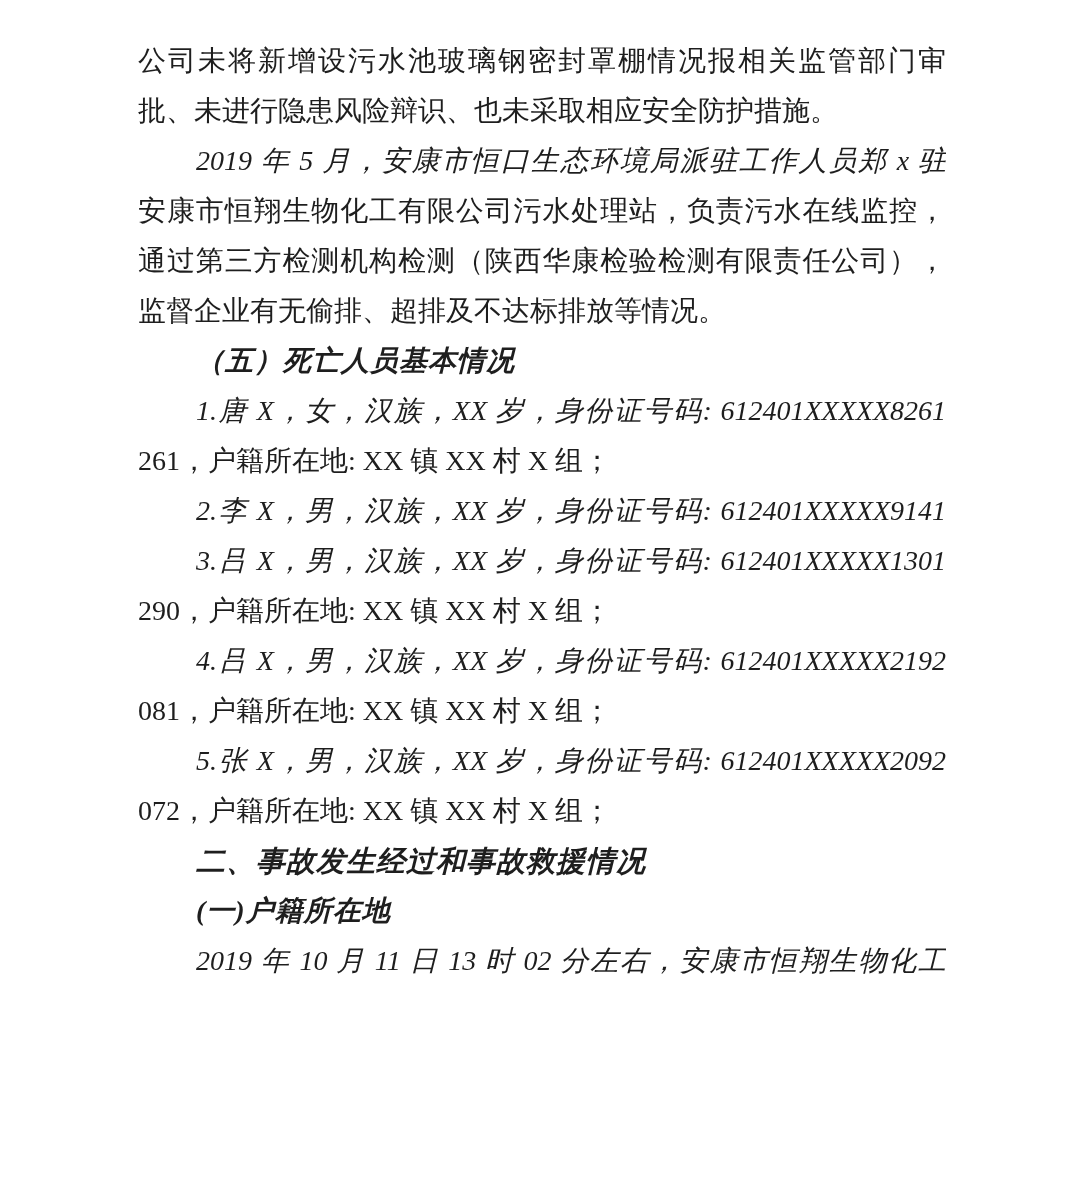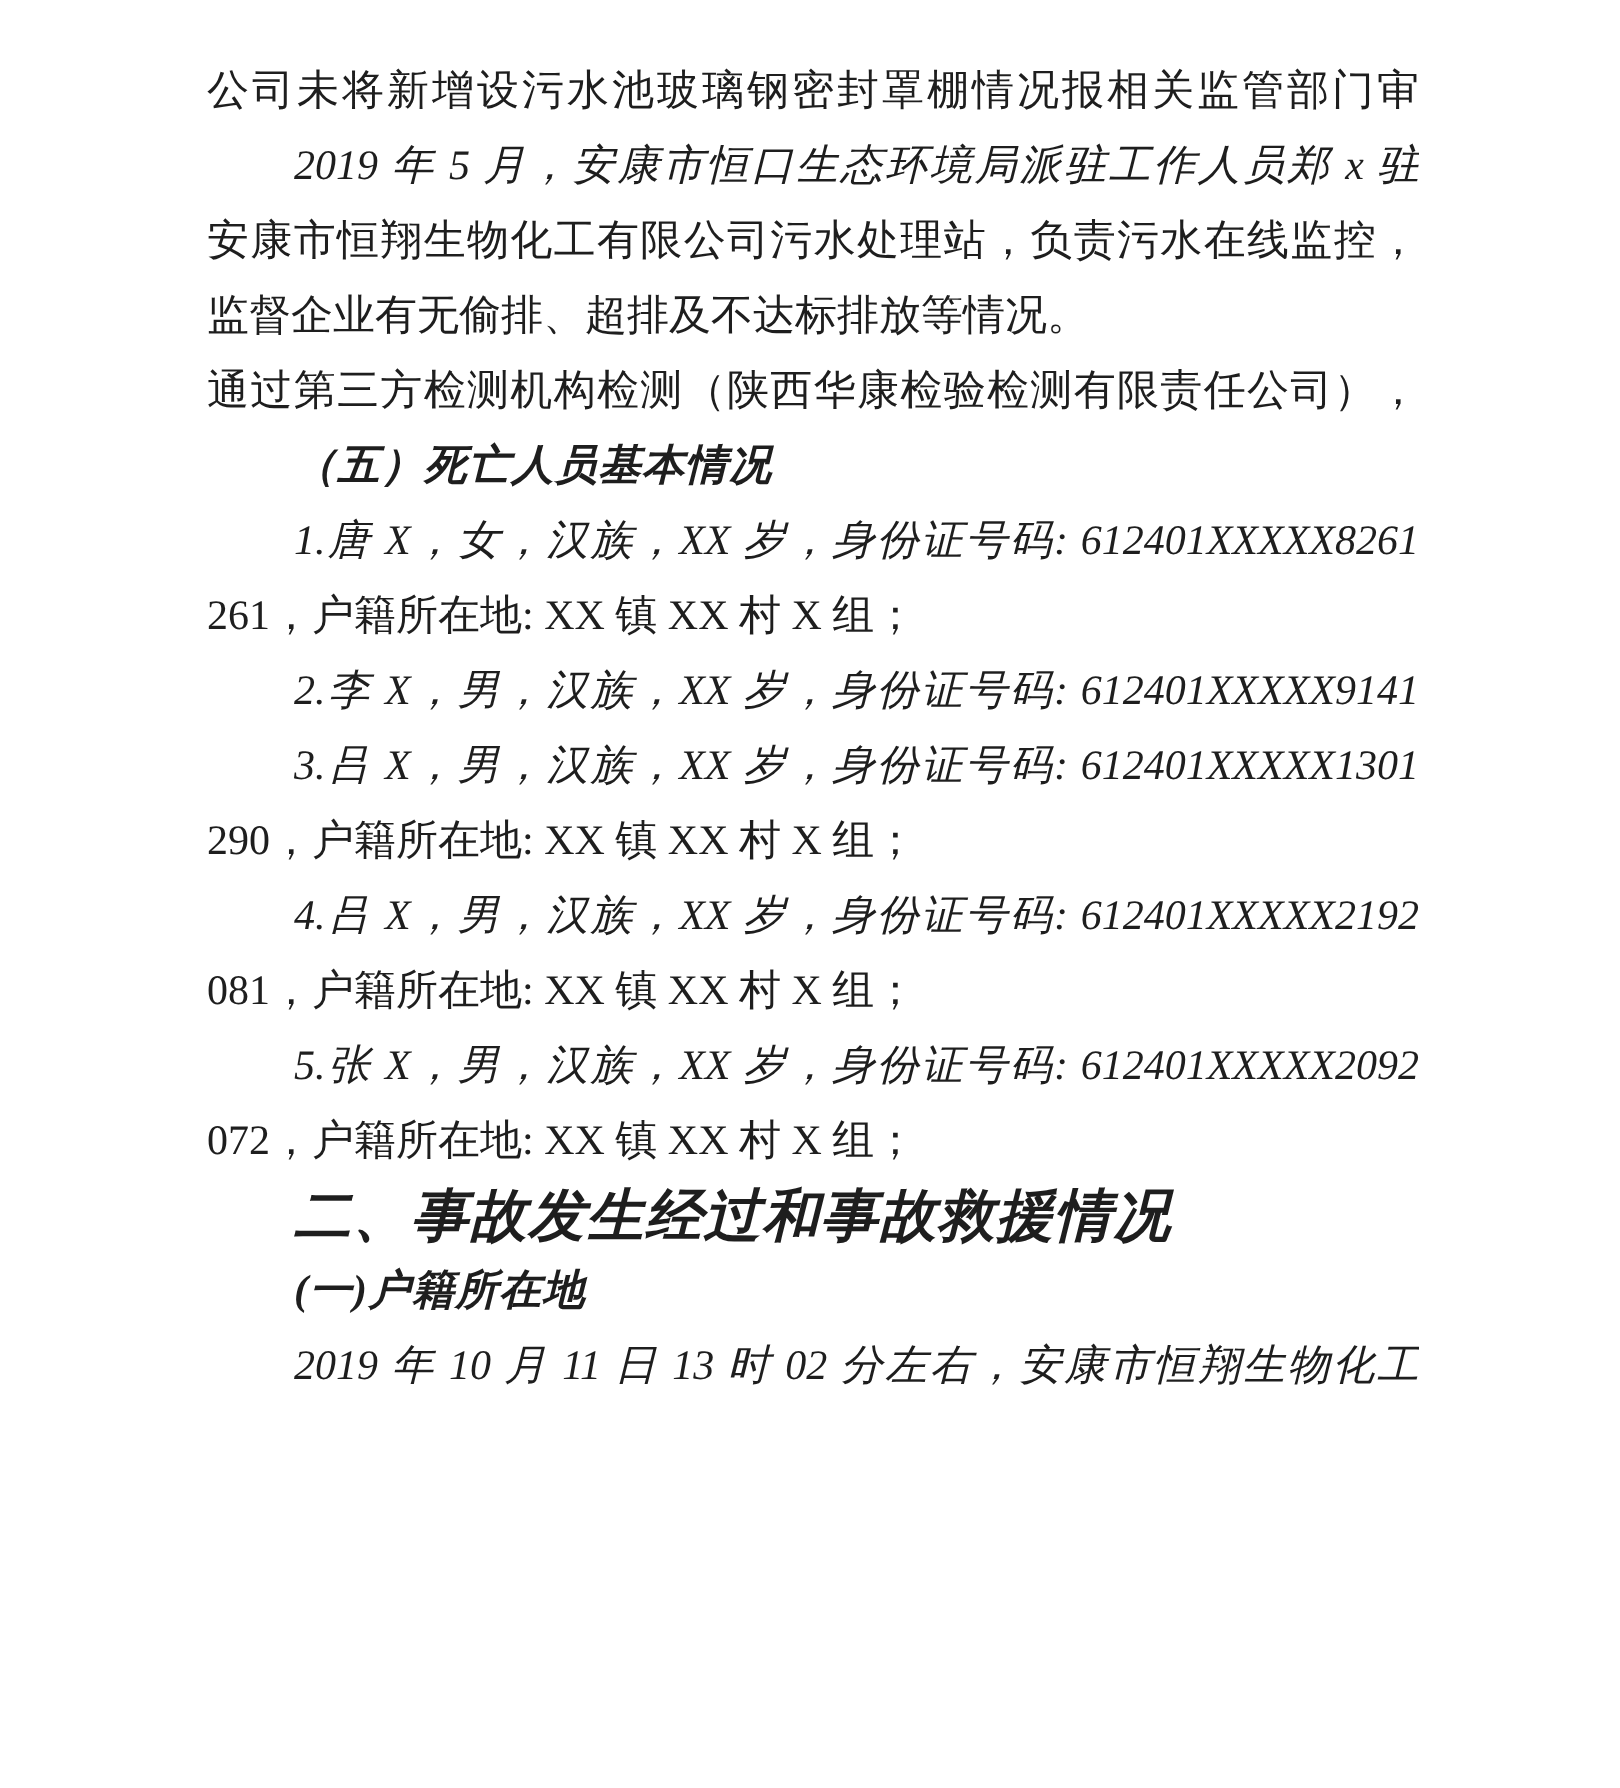--- a/index.html
+++ b/index.html
@@ -34,43 +34,44 @@
     text-align: justify;
     text-align-last: justify;
   }
   .h-bold {
     font-weight: 700;
     letter-spacing: 1px;
   }
   .h-hei {
     font-weight: 700;
     font-family: "Liberation Sans", "DejaVu Sans", sans-serif;
-    font-size: 38px;
+    font-size: 29px;
     letter-spacing: 1px;
   }
   .h-kai {
     font-weight: 700;
     letter-spacing: 1px;
   }
 </style>
 </head>
 <body>
 
 <div class="page">
   <div class="content">
 
     <div>
       <div class="line fill">公司未将新增设污水池玻璃钢密封罩棚情况报相关监管部门审</div>
+      <div class="line">批、未进行隐患风险辩识、也未采取相应安全防护措施。</div>
     </div>
 
     <div>
       <div class="line indent fill">2019 年 5 月，安康市恒口生态环境局派驻工作人员郑 x 驻</div>
       <div class="line fill">安康市恒翔生物化工有限公司污水处理站，负责污水在线监控，</div>
+      <div class="line fill">通过第三方检测机构检测（陕西华康检验检测有限责任公司），</div>
       <div class="line">监督企业有无偷排、超排及不达标排放等情况。</div>
-      <div class="line fill">通过第三方检测机构检测（陕西华康检验检测有限责任公司），</div>
     </div>
 
     <div>
       <div class="line indent h-bold">（五）死亡人员基本情况</div>
     </div>
 
     <div>
       <div class="line indent fill">1.唐 X，女，汉族，XX 岁，身份证号码: 612401XXXXX8261</div>
       <div class="line">261，户籍所在地: XX 镇 XX 村 X 组；</div>
     </div>

